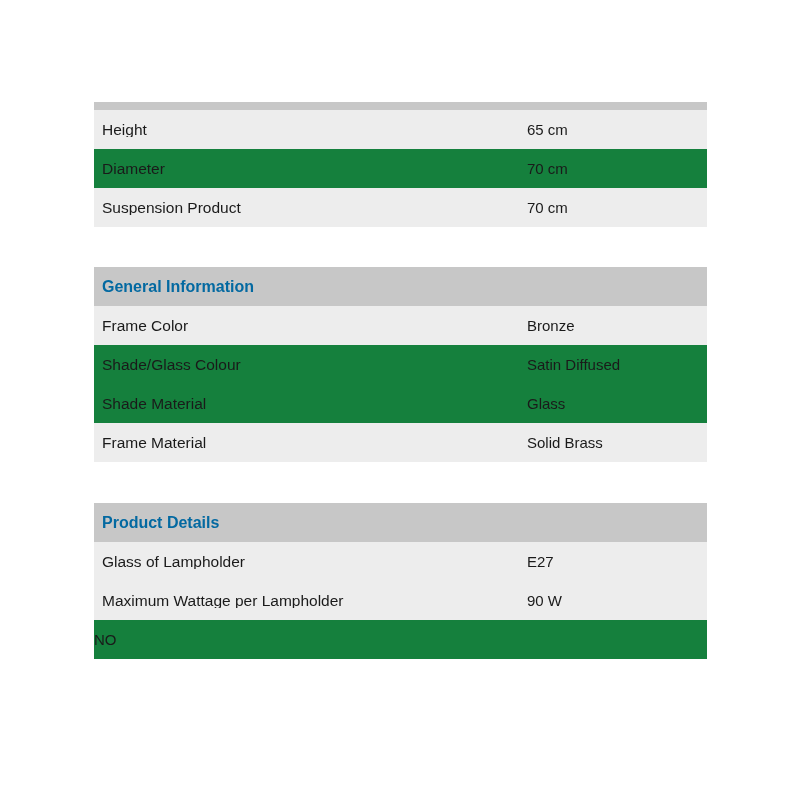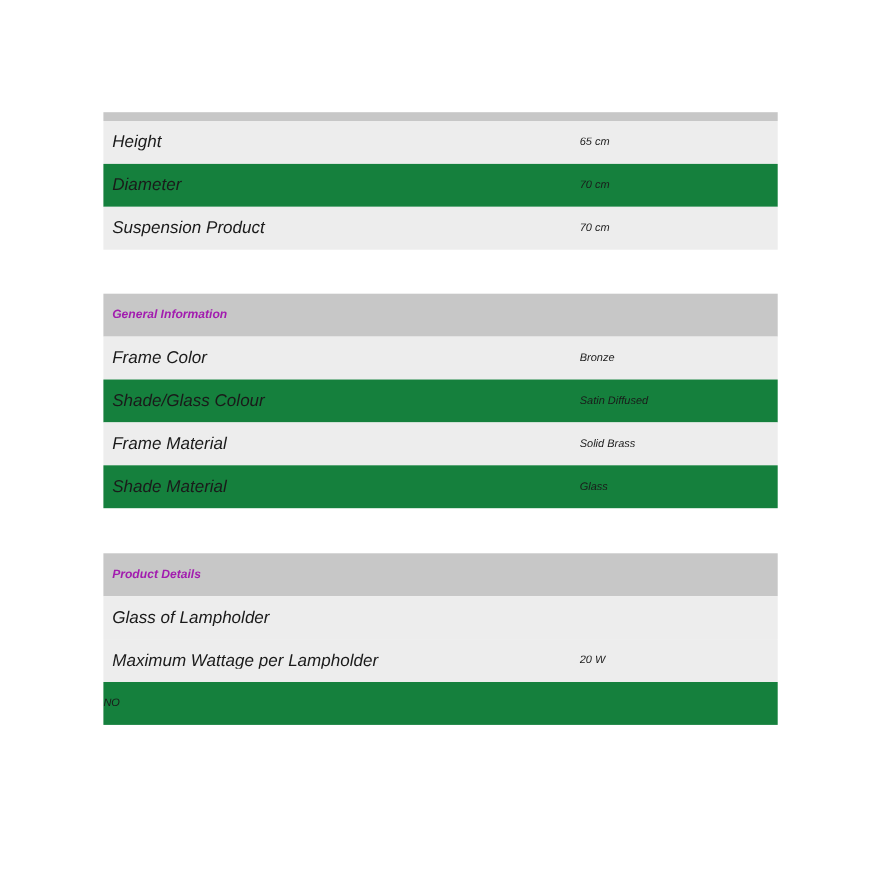--- a/index.html
+++ b/index.html
@@ -31,51 +31,50 @@
 
   .cap-row {
     height: 8px;
     background: #c7c7c7;
   }
   .row {
     display: flex;
     align-items: center;
     height: 39px;
     box-sizing: border-box;
-    font-style: italic;
   }
   .row.light  { background: #ededed; }
   .row.dark   { background: #15803d; }
   .row.header {
     background: #c7c7c7;
     height: 39px;
   }
   .cell-label {
     flex: 0 0 425px;
     padding-left: 8px;
     font-size: 15.5px;
     line-height: 1;
     color: #1a1a1a;
     white-space: nowrap;
     overflow: hidden;
   }
   .cell-value {
     flex: 1 1 auto;
-    font-size: 10px;
+    font-size: 15px;
     line-height: 1;
     color: #1a1a1a;
     white-space: nowrap;
     overflow: hidden;
   }
   .header-title {
     padding-left: 8px;
-    font-size: 11px;
+    font-size: 16px;
     font-weight: bold;
     line-height: 1;
-    color: #a21caf;
+    color: #0369a1;
   }
 </style>
 </head>
 <body>
 
 <div class="page">
 
   <div class="spec-block block-1">
     <div class="cap-row"></div>
     <div class="row light">
@@ -97,39 +96,40 @@
       <div class="header-title">General Information</div>
     </div>
     <div class="row light">
       <div class="cell-label">Frame Color</div>
       <div class="cell-value">Bronze</div>
     </div>
     <div class="row dark">
       <div class="cell-label">Shade/Glass Colour</div>
       <div class="cell-value">Satin Diffused</div>
     </div>
+    <div class="row dark">
+      <div class="cell-label">Shade Material</div>
+      <div class="cell-value">Glass</div>
+    </div>
     <div class="row light">
       <div class="cell-label">Frame Material</div>
       <div class="cell-value">Solid Brass</div>
-    </div>
-    <div class="row dark">
-      <div class="cell-label">Shade Material</div>
-      <div class="cell-value">Glass</div>
     </div>
   </div>
 
   <div class="spec-block block-3">
     <div class="row header">
       <div class="header-title">Product Details</div>
     </div>
     <div class="row light">
       <div class="cell-label">Glass of Lampholder</div>
+      <div class="cell-value">E27</div>
     </div>
     <div class="row light">
       <div class="cell-label">Maximum Wattage per Lampholder</div>
-      <div class="cell-value">20 W</div>
+      <div class="cell-value">90 W</div>
     </div>
     <div class="row dark">
       <div class="cell-value">NO</div>
     </div>
   </div>
 
 </div>
 
 </body></html>

